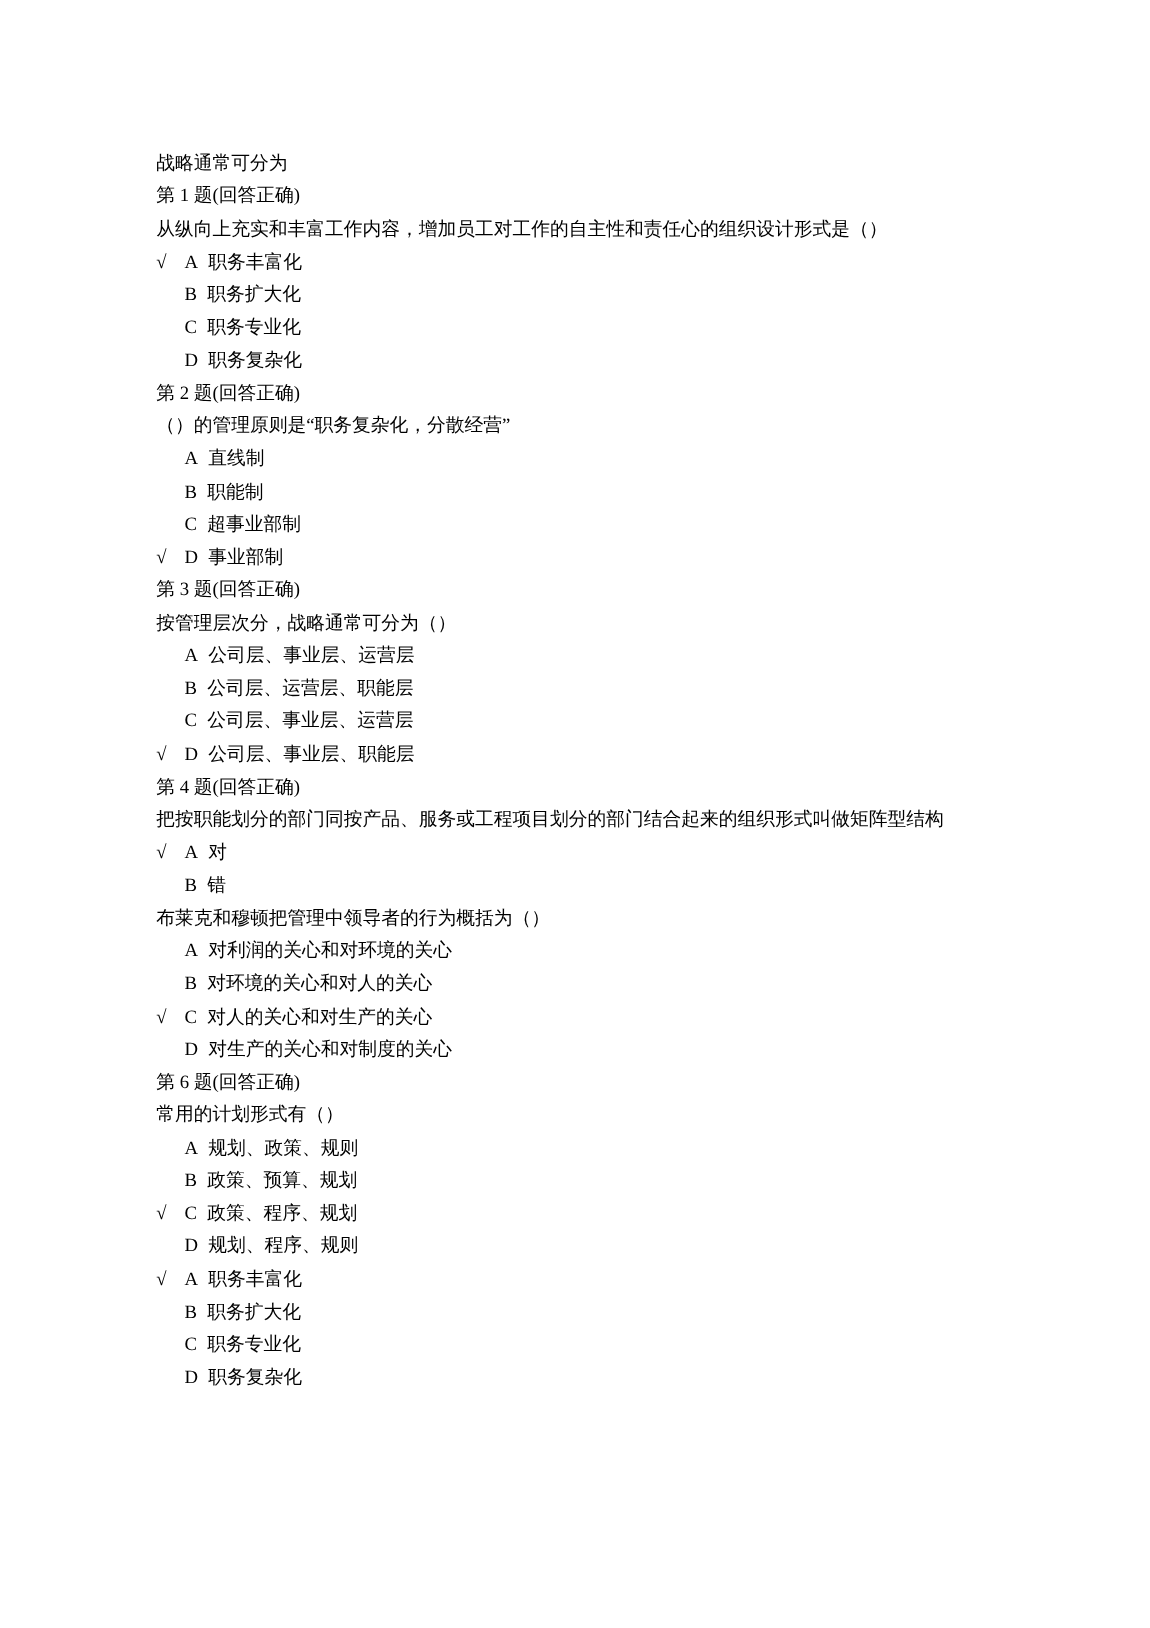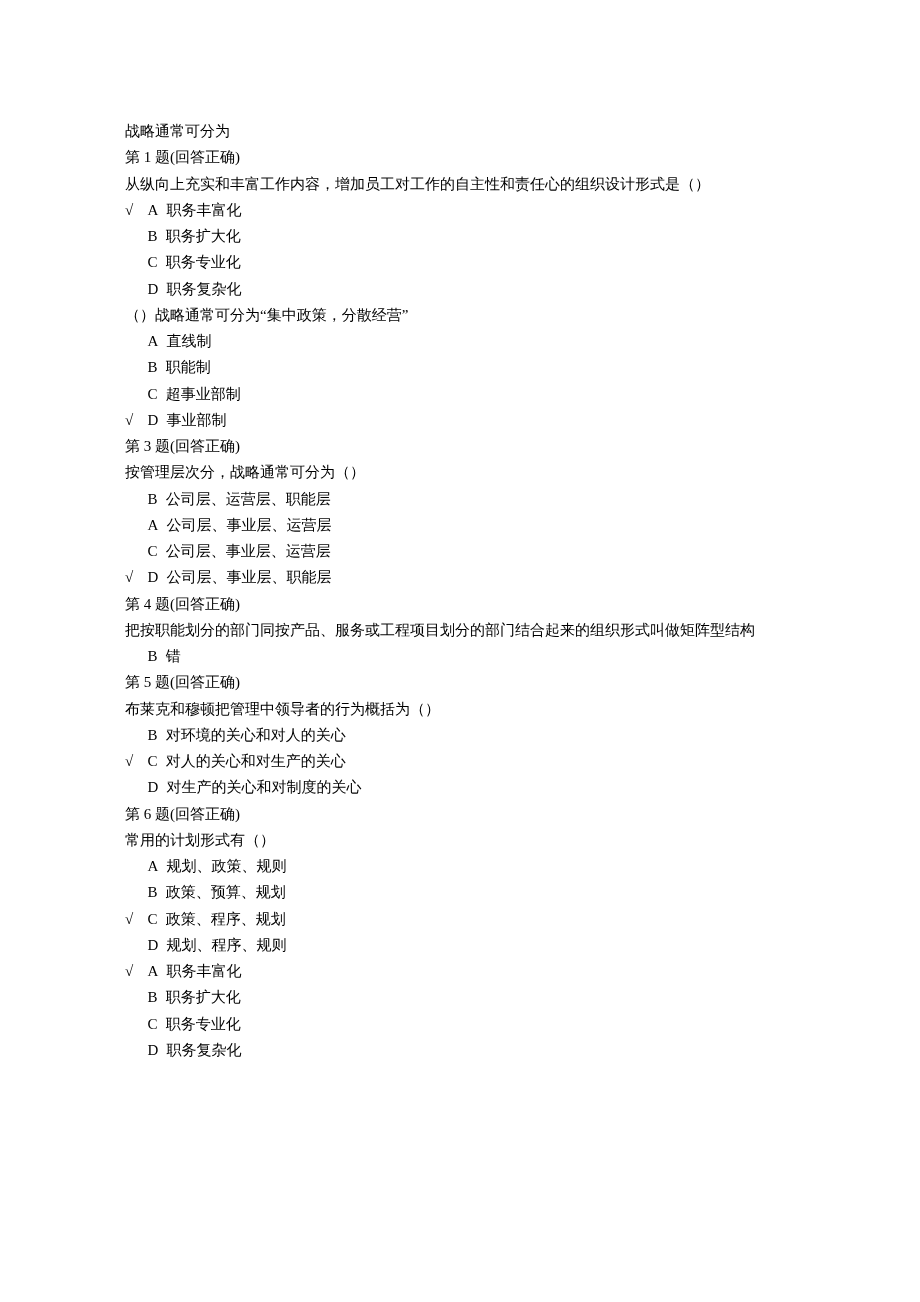--- a/index.html
+++ b/index.html
@@ -33,36 +33,38 @@
 <body>
 
 <div id="doc">
     <span class="line">战略通常可分为</span>
     <span class="line">第 <span class="num">1</span> 题<span>(回答正确)</span></span>
     <span class="line">从纵向上充实和丰富工作内容，增加员工对工作的自主性和责任心的组织设计形式是（）</span>
     <span class="line"><span class="check-wrap">√</span><span class="letter">A</span><span> 职务丰富化</span></span>
     <span class="line"><span class="check-wrap"></span><span class="letter">B</span><span> 职务扩大化</span></span>
     <span class="line"><span class="check-wrap"></span><span class="letter">C</span><span> 职务专业化</span></span>
     <span class="line"><span class="check-wrap"></span><span class="letter">D</span><span> 职务复杂化</span></span>
-    <span class="line">（）战略通常可分为“集中政策，分散经营”</span>
+    <span class="line">第 <span class="num">2</span> 题<span>(回答正确)</span></span>
+    <span class="line">（）的管理原则是“职务复杂化，分散经营”</span>
     <span class="line"><span class="check-wrap"></span><span class="letter">A</span><span> 直线制</span></span>
     <span class="line"><span class="check-wrap"></span><span class="letter">B</span><span> 职能制</span></span>
     <span class="line"><span class="check-wrap"></span><span class="letter">C</span><span> 超事业部制</span></span>
     <span class="line"><span class="check-wrap">√</span><span class="letter">D</span><span> 事业部制</span></span>
     <span class="line">第 <span class="num">3</span> 题<span>(回答正确)</span></span>
     <span class="line">按管理层次分，战略通常可分为（）</span>
+    <span class="line"><span class="check-wrap"></span><span class="letter">A</span><span> 公司层、事业层、运营层</span></span>
     <span class="line"><span class="check-wrap"></span><span class="letter">B</span><span> 公司层、运营层、职能层</span></span>
-    <span class="line"><span class="check-wrap"></span><span class="letter">A</span><span> 公司层、事业层、运营层</span></span>
     <span class="line"><span class="check-wrap"></span><span class="letter">C</span><span> 公司层、事业层、运营层</span></span>
     <span class="line"><span class="check-wrap">√</span><span class="letter">D</span><span> 公司层、事业层、职能层</span></span>
     <span class="line">第 <span class="num">4</span> 题<span>(回答正确)</span></span>
     <span class="line">把按职能划分的部门同按产品、服务或工程项目划分的部门结合起来的组织形式叫做矩阵型结构</span>
+    <span class="line"><span class="check-wrap">√</span><span class="letter">A</span><span> 对</span></span>
     <span class="line"><span class="check-wrap"></span><span class="letter">B</span><span> 错</span></span>
-    <span class="line">第 <span class="num">5</span> 题<span>(回答正确)</span></span>
     <span class="line">布莱克和穆顿把管理中领导者的行为概括为（）</span>
+    <span class="line"><span class="check-wrap"></span><span class="letter">A</span><span> 对利润的关心和对环境的关心</span></span>
     <span class="line"><span class="check-wrap"></span><span class="letter">B</span><span> 对环境的关心和对人的关心</span></span>
     <span class="line"><span class="check-wrap">√</span><span class="letter">C</span><span> 对人的关心和对生产的关心</span></span>
     <span class="line"><span class="check-wrap"></span><span class="letter">D</span><span> 对生产的关心和对制度的关心</span></span>
     <span class="line">第 <span class="num">6</span> 题<span>(回答正确)</span></span>
     <span class="line">常用的计划形式有（）</span>
     <span class="line"><span class="check-wrap"></span><span class="letter">A</span><span> 规划、政策、规则</span></span>
     <span class="line"><span class="check-wrap"></span><span class="letter">B</span><span> 政策、预算、规划</span></span>
     <span class="line"><span class="check-wrap">√</span><span class="letter">C</span><span> 政策、程序、规划</span></span>
     <span class="line"><span class="check-wrap"></span><span class="letter">D</span><span> 规划、程序、规则</span></span>
     <span class="line"><span class="check-wrap">√</span><span class="letter">A</span><span> 职务丰富化</span></span>

